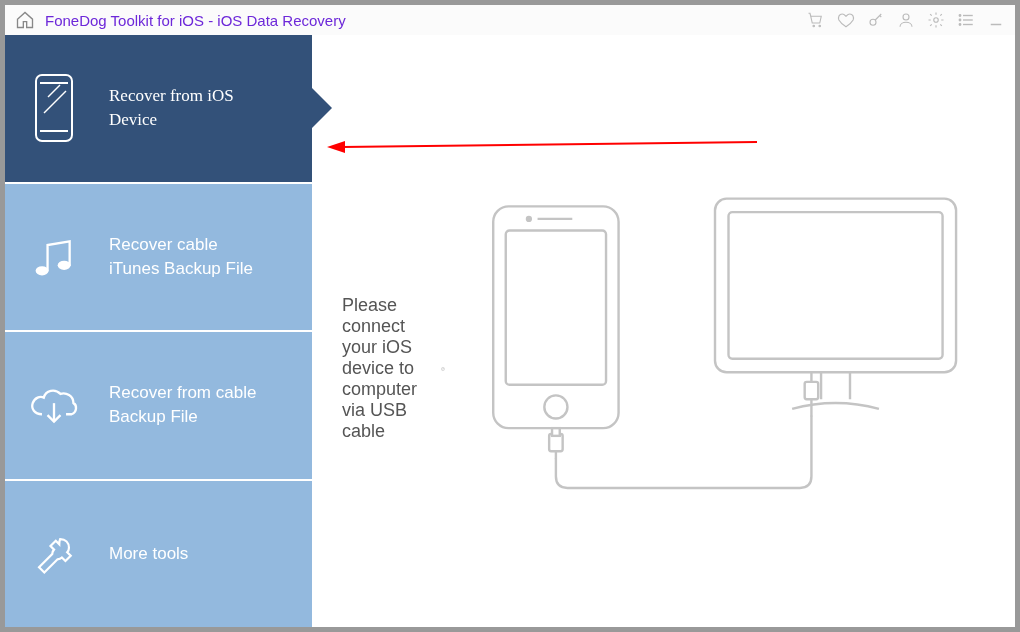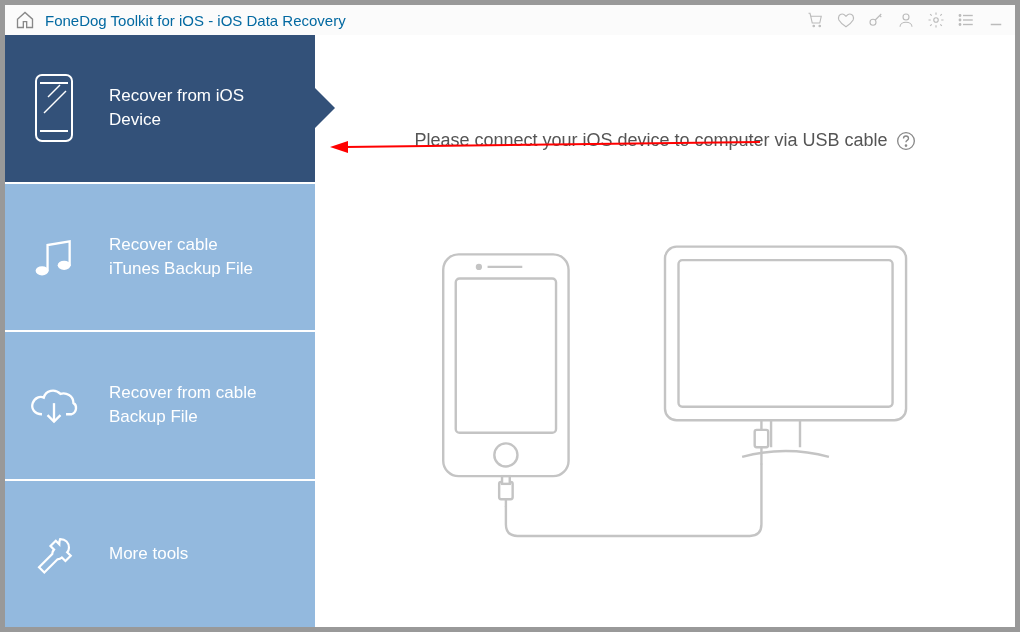--- a/index.html
+++ b/index.html
@@ -30,21 +30,21 @@
       padding: 0 10px;
       background: #fbfbfb;
     }
     .home-icon {
       width: 20px;
       height: 20px;
       margin-right: 10px;
       color: #888;
     }
     .app-title {
-      color: #0369a1;
+      color: #6d28d9;
       font-size: 15px;
       font-weight: 500;
       flex: 1;
     }
     .title-icons {
       display: flex;
       gap: 12px;
       align-items: center;
     }
     .title-icon {
@@ -67,20 +67,21 @@
       display: flex;
       align-items: center;
       padding: 0 24px;
       color: #fff;
       cursor: pointer;
       position: relative;
       border-bottom: 2px solid #fff;
     }
     .sidebar-item.active {
       background: #335179;
+      font-family: Liberation Serif, serif;
     }
     .sidebar-item.active::after {
       content: '';
       position: absolute;
       right: -20px;
       top: 50%;
       transform: translateY(-50%);
       width: 0;
       height: 0;
       border-top: 20px solid transparent;
@@ -102,21 +103,20 @@
       justify-content: center;
     }
     .sidebar-label {
       font-size: 17px;
       line-height: 1.4;
       max-width: 150px;
     }
     .main-panel {
       flex: 1;
       display: flex;
-      flex-direction: column;
       padding: 20px 30px;
       position: relative;
     }
     .instruction-row {
       display: flex;
       align-items: center;
       justify-content: center;
       margin-top: 75px;
       gap: 8px;
     }

